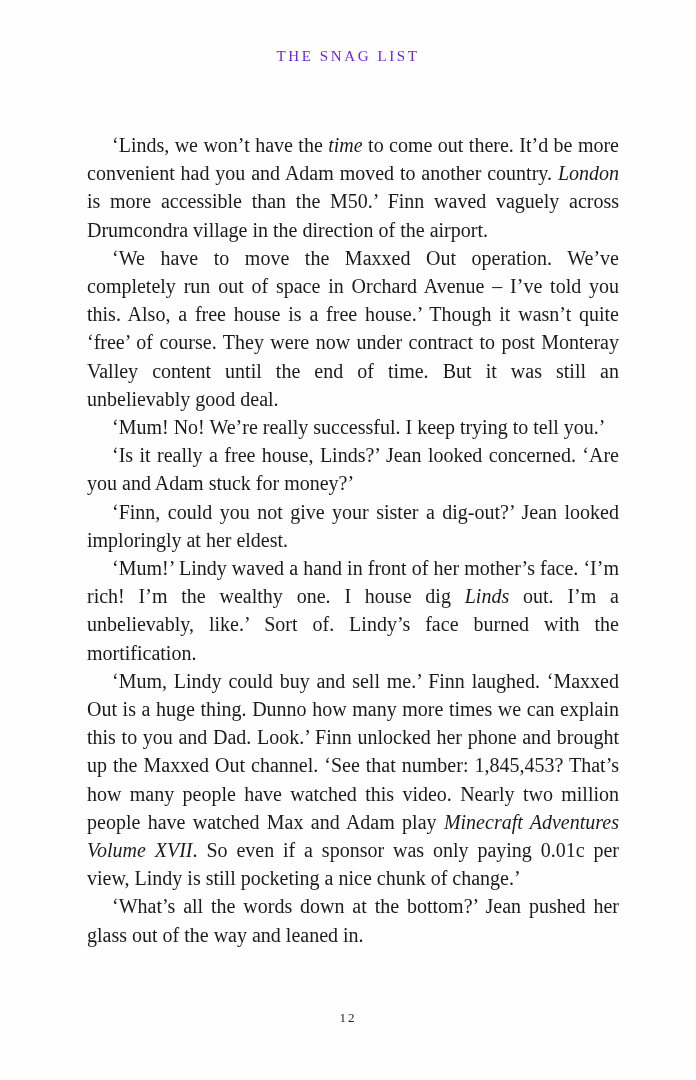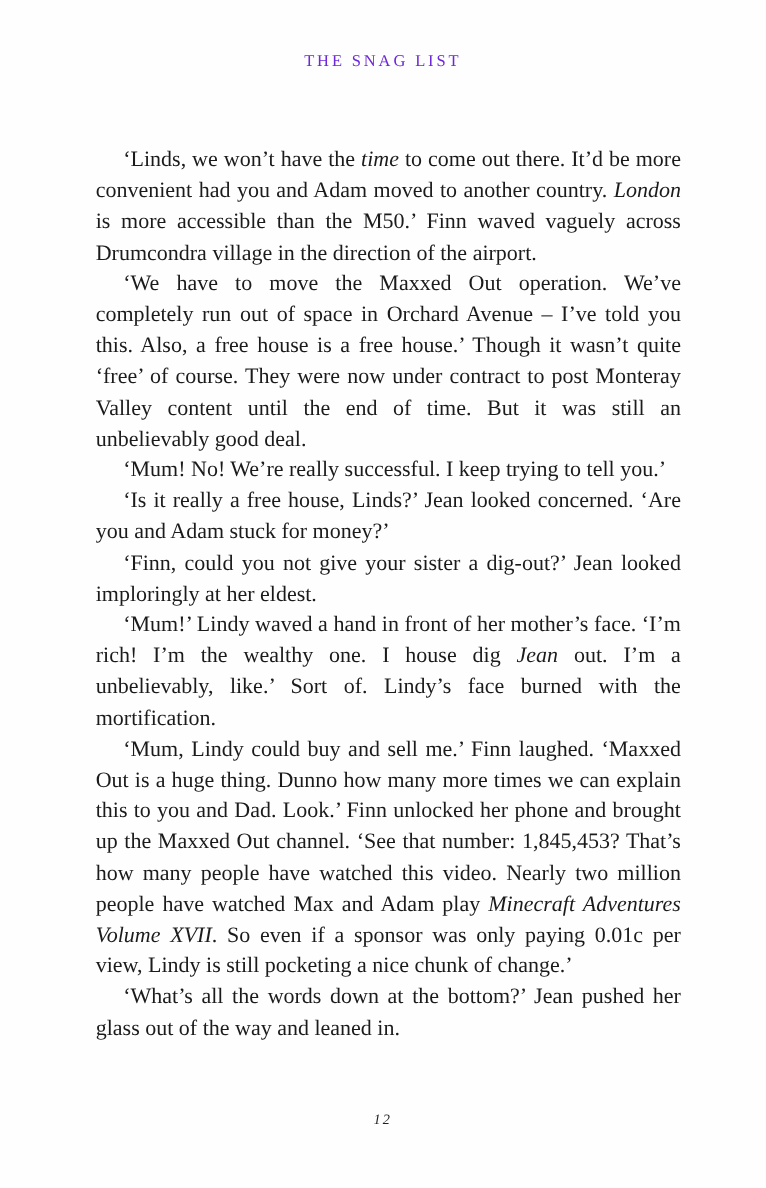--- a/index.html
+++ b/index.html
@@ -49,34 +49,33 @@
   }
   .page-number {
     position: absolute;
     top: 1010px;
     left: 0;
     width: 100%;
     text-align: center;
     font-size: 13px;
     letter-spacing: 2px;
     color: #1f1f1f;
-    font-style: italic;
   }
 </style>
 </head>
 <body>
 
 <div class="page">
   <div class="running-header">THE SNAG LIST</div>
 
   <div class="page-body">
       <p class="para"><span>‘Linds, we won’t have the </span><i>time</i><span> to come out there. It’d be more convenient had you and Adam moved to another country. </span><i>London</i><span> is more accessible than the M50.’ Finn waved vaguely across Drumcondra village in the direction of the airport.</span></p>
       <p class="para"><span>‘We have to move the Maxxed Out operation. We’ve completely run out of space in Orchard Avenue – I’ve told you this. Also, a free house is a free house.’ Though it wasn’t quite ‘free’ of course. They were now under contract to post Monteray Valley content until the end of time. But it was still an unbelievably good deal.</span></p>
       <p class="para"><span>‘Mum! No! We’re really successful. I keep trying to tell you.’</span></p>
       <p class="para"><span>‘Is it really a free house, Linds?’ Jean looked concerned. ‘Are you and Adam stuck for money?’</span></p>
       <p class="para"><span>‘Finn, could you not give your sister a dig-out?’ Jean looked imploringly at her eldest.</span></p>
-      <p class="para"><span>‘Mum!’ Lindy waved a hand in front of her mother’s face. ‘I’m rich! I’m the wealthy one. I house dig </span><i>Jean</i><span> out. I’m a unbelievably, like.’ Sort of. Lindy’s face burned with the mortification.</span></p>
+      <p class="para"><span>‘Mum!’ Lindy waved a hand in front of her mother’s face. ‘I’m rich! I’m the wealthy one. I house dig </span><i>Linds</i><span> out. I’m a unbelievably, like.’ Sort of. Lindy’s face burned with the mortification.</span></p>
       <p class="para"><span>‘Mum, Lindy could buy and sell me.’ Finn laughed. ‘Maxxed Out is a huge thing. Dunno how many more times we can explain this to you and Dad. Look.’ Finn unlocked her phone and brought up the Maxxed Out channel. ‘See that number: 1,845,453? That’s how many people have watched this video. Nearly two million people have watched Max and Adam play </span><i>Minecraft Adventures Volume XVII</i><span>. So even if a sponsor was only paying 0.01c per view, Lindy is still pocketing a nice chunk of change.’</span></p>
       <p class="para"><span>‘What’s all the words down at the bottom?’ Jean pushed her glass out of the way and leaned in.</span></p>
     </div>
 
   <div class="page-number">12</div>
 </div>
 
 </body></html>

